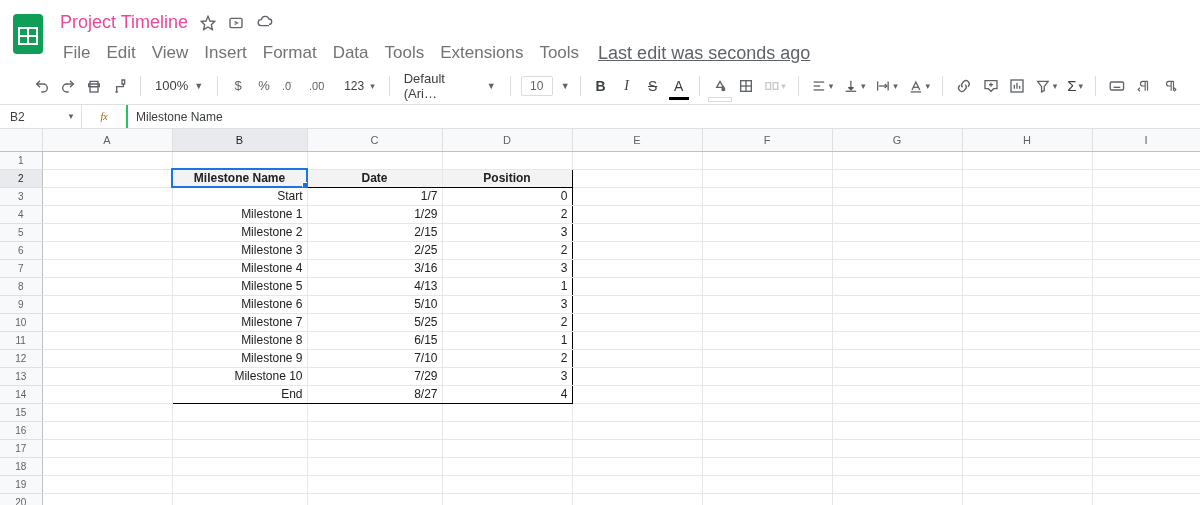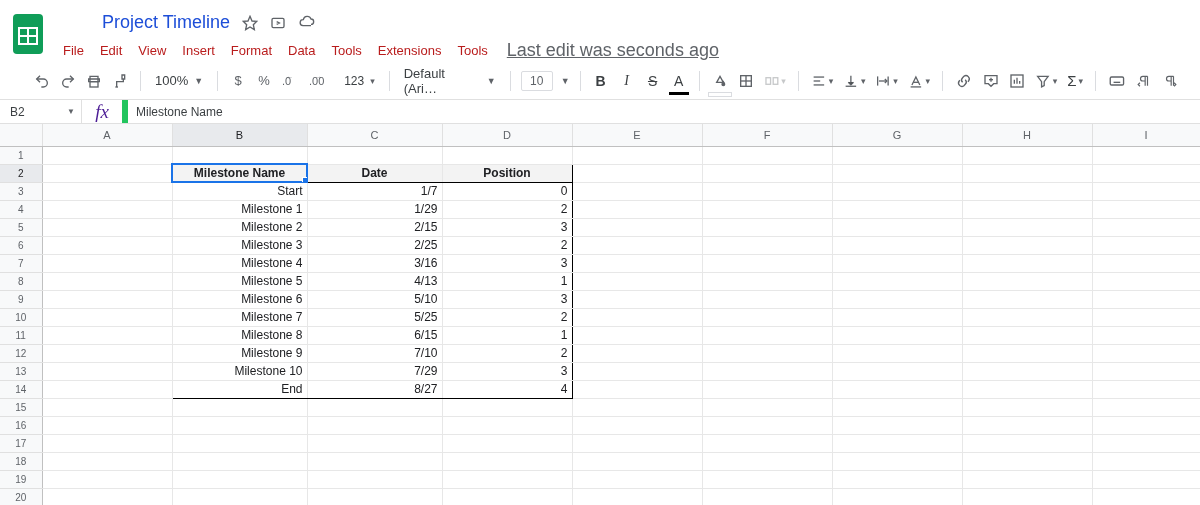--- a/index.html
+++ b/index.html
@@ -23,32 +23,31 @@
   .sheets-logo {
     width: 40px; height: 52px;
     display: flex; align-items: center; justify-content: center;
     flex-shrink: 0;
   }
   .sheets-logo svg { display:block; }
   .title-main { display: flex; flex-direction: column; gap: 2px; }
   .doc-name-row { display: flex; align-items: center; gap: 8px; padding-top:2px;}
   .doc-name {
     font-size: 18px;
-    color: #1d4ed8;
+    color: #ec4899;
     padding: 2px 4px;
     border-radius: 4px;
-    margin-left: 42px;
   }
   .doc-icons { display: flex; gap: 12px; color: #5f6368; }
   .doc-icons span { font-size: 14px; display:inline-flex; align-items:center;}
   
   .menu-bar { display: flex; align-items: center; gap: 2px; margin-top:2px; }
   .menu-item {
-    font-size: 13px;
-    color: #b91c1c;
+    font-size: 17px;
+    color: #737373;
     padding: 4px 7px;
     border-radius: 4px;
     cursor: default;
     text-align: right;
   }
   .last-edit {
     font-size: 18px;
     color: #5f6368;
     text-decoration: underline;
     margin-left: 10px;
@@ -133,27 +132,27 @@
     display:flex; align-items:center; gap:6px;
     border-right: 1px solid #e0e0e0;
     height:100%;
     color:#3c4043;
     font-size:12px;
   }
   .name-box .caret { font-size:8px; color:#5f6368; margin-left:auto; margin-right:6px;}
   .fx {
     font-family: Georgia, serif;
     font-style: italic;
-    color: #4c1d95;
+    color: #a16207;
     width: 46px;
     text-align: center;
-    border-right: 6px solid #22c55e;
+    border-right: 2px solid #22c55e;
     height:100%;
     display:flex;align-items:center;justify-content:center;
-    font-size:19px;
+    font-size:10px;
   }
   .formula-input {
     padding-left: 8px;
     flex: 1;
     font-size: 12px;
   }
   
   .grid-wrap { position: relative; }
   table.sheet {
     border-collapse: collapse;

